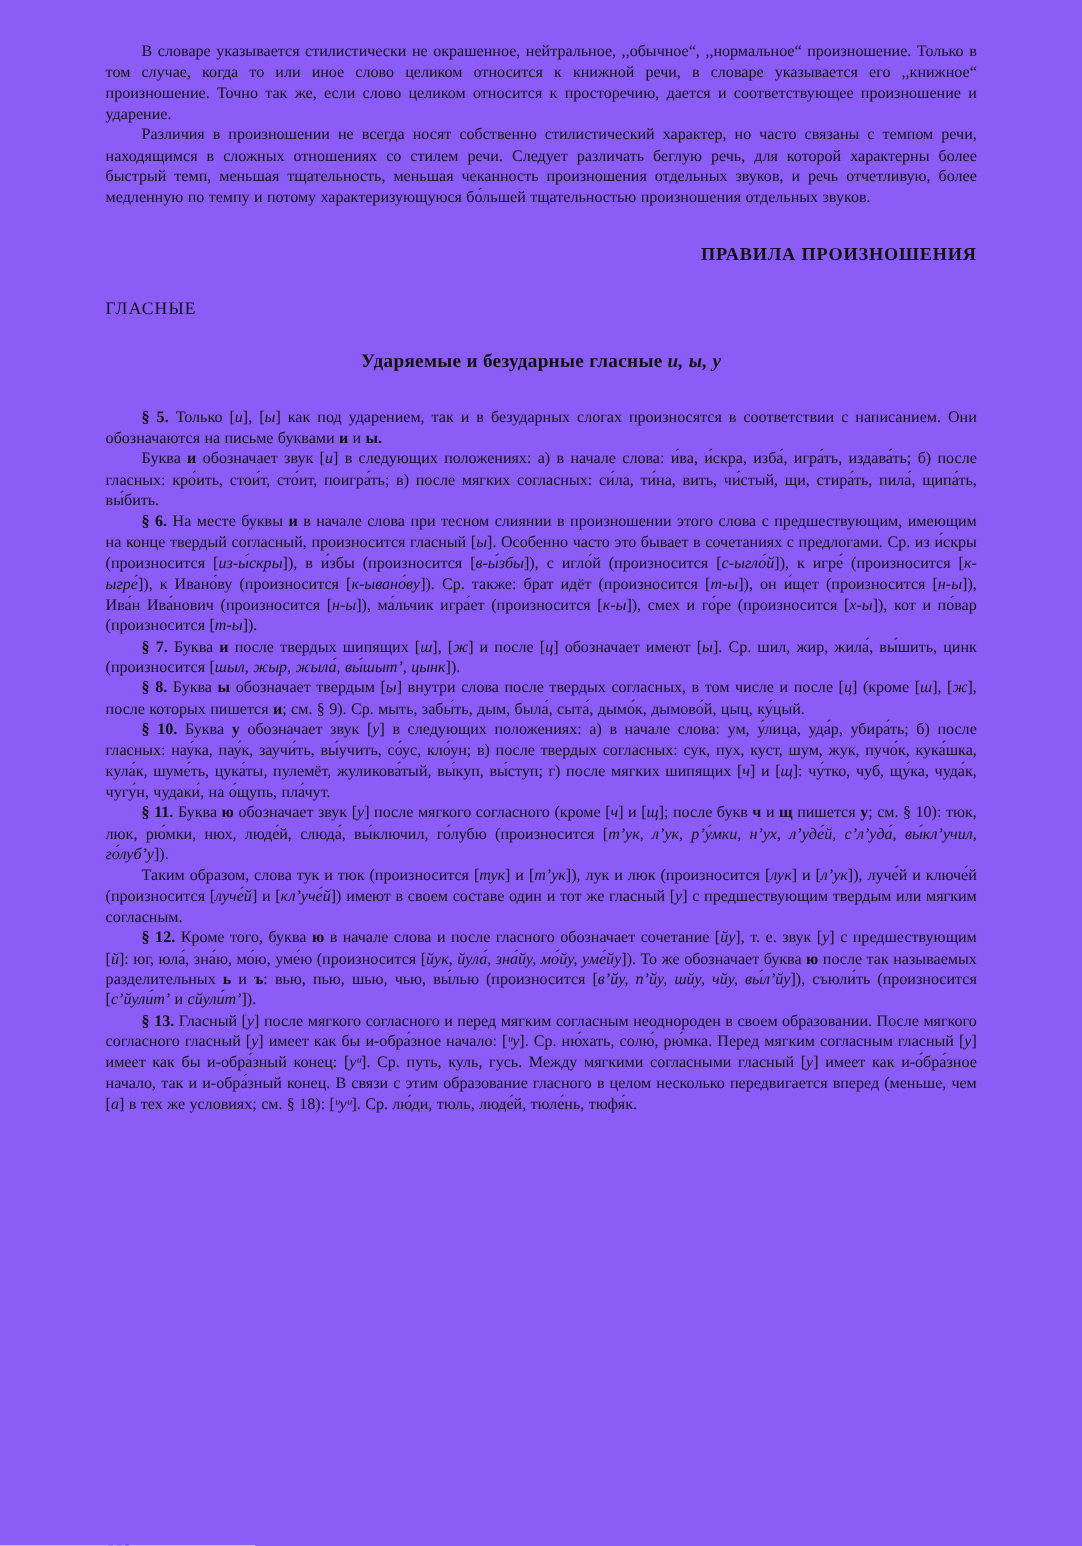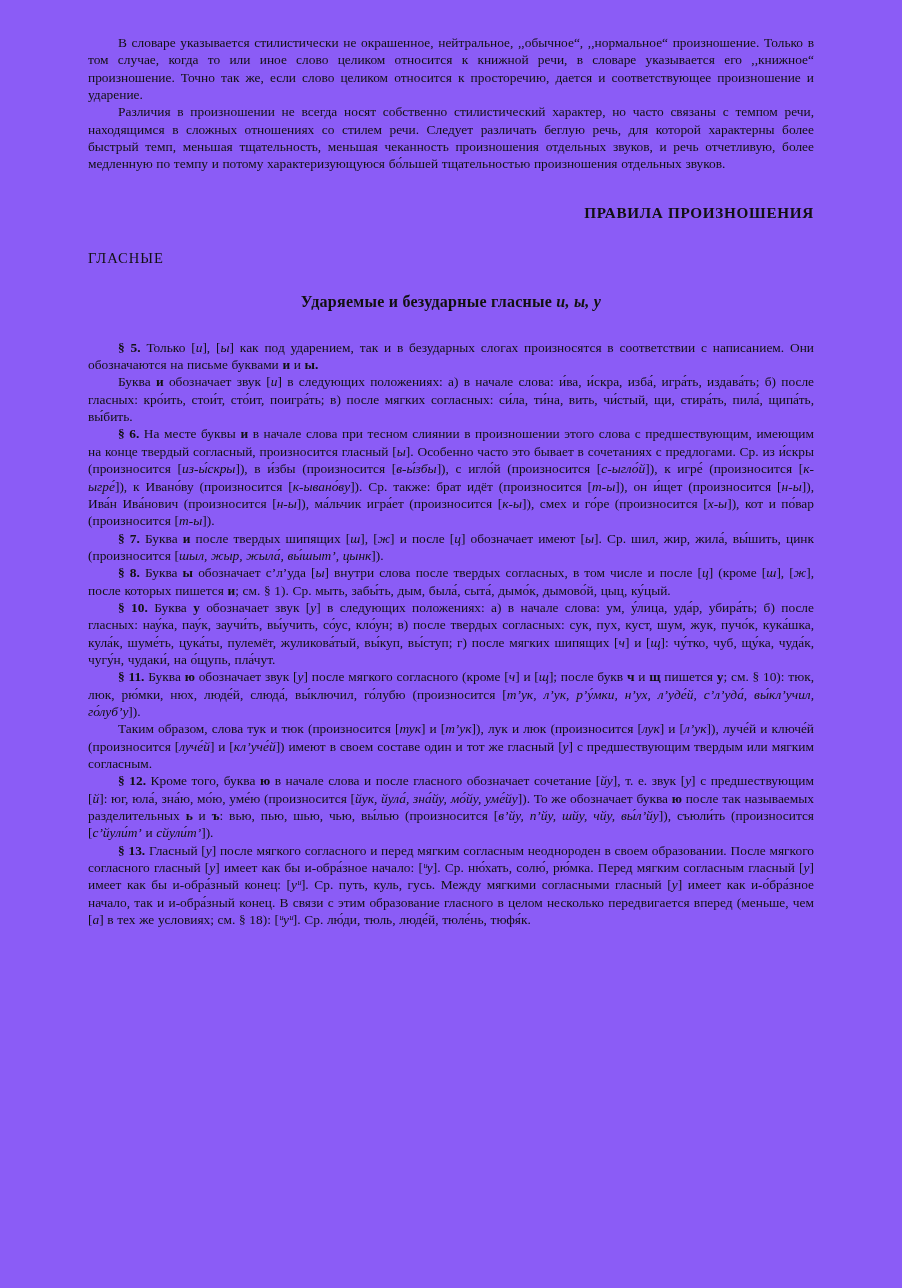--- a/index.html
+++ b/index.html
@@ -101,21 +101,21 @@
       <h1 class="maintitle">ПРАВИЛА ПРОИЗНОШЕНИЯ</h1>
       <h2 class="subtitle">ГЛАСНЫЕ</h2>
       <h3 class="subsubtitle"><span>Ударяемые и безударные гласные</span> <i>и, ы, у</i></h3>
     </div>
 
     <div class="body-block" id="sections-root">
         <p class="para" id="par-5"><b>§ 5.</b><span> Только [</span><i>и</i><span>], [</span><i>ы</i><span>] как под ударением, так и в безударных слогах произносятся в соответствии с написанием. Они обозначаются на письме буквами </span><b>и</b><span> и </span><b>ы.</b></p>
         <p class="para" id="par-5b"><span>Буква </span><b>и</b><span> обозначает звук [</span><i>и</i><span>] в следующих положениях: а) в начале слова: и́ва, и́скра, изба́, игра́ть, издава́ть; б) после гласных: кро́ить, стои́т, сто́ит, поигра́ть; в) после мягких согласных: си́ла, ти́на, вить, чи́стый, щи, стира́ть, пила́, щипа́ть, вы́бить.</span></p>
         <p class="para" id="par-6"><b>§ 6.</b><span> На месте буквы </span><b>и</b><span> в начале слова при тесном слиянии в произношении этого слова с предшествующим, имеющим на конце твердый согласный, произносится гласный [</span><i>ы</i><span>]. Особенно часто это бывает в сочетаниях с предлогами. Ср. из и́скры (произносится [</span><i>из-ы́скры</i><span>]), в и́збы (произносится [</span><i>в-ы́збы</i><span>]), с игло́й (произносится [</span><i>с-ыгло́й</i><span>]), к игре́ (произносится [</span><i>к-ыгре́</i><span>]), к Ивано́ву (произносится [</span><i>к-ывано́ву</i><span>]). Ср. также: брат идёт (произносится [</span><i>т-ы</i><span>]), он и́щет (произносится [</span><i>н-ы</i><span>]), Ива́н Ива́нович (произносится [</span><i>н-ы</i><span>]), ма́льчик игра́ет (произносится [</span><i>к-ы</i><span>]), смех и го́ре (произносится [</span><i>х-ы</i><span>]), кот и по́вар (произносится [</span><i>т-ы</i><span>]).</span></p>
         <p class="para" id="par-7"><b>§ 7.</b><span> Буква </span><b>и</b><span> после твердых шипящих [</span><i>ш</i><span>], [</span><i>ж</i><span>] и после [</span><i>ц</i><span>] обозначает имеют [</span><i>ы</i><span>]. Ср. шил, жир, жила́, вы́шить, цинк (произносится [</span><i>шыл, жыр, жыла́, вы́шытʼ, цынк</i><span>]).</span></p>
-        <p class="para" id="par-8"><b>§ 8.</b><span> Буква </span><b>ы</b><span> обозначает сʼлʼуда [</span><i>ы</i><span>] внутри слова после твердых согласных, в том числе и после [</span><i>ц</i><span>] (кроме [</span><i>ш</i><span>], [</span><i>ж</i><span>], после которых пишется </span><b>и</b><span>; см. § 1). Ср. мыть, забы́ть, дым, была́, сыта́, дымо́к, дымово́й, цыц, ку́цый.</span></p>
+        <p class="para" id="par-8"><b>§ 8.</b><span> Буква </span><b>ы</b><span> обозначает твердым [</span><i>ы</i><span>] внутри слова после твердых согласных, в том числе и после [</span><i>ц</i><span>] (кроме [</span><i>ш</i><span>], [</span><i>ж</i><span>], после которых пишется </span><b>и</b><span>; см. § 9). Ср. мыть, забы́ть, дым, была́, сыта́, дымо́к, дымово́й, цыц, ку́цый.</span></p>
         <p class="para" id="par-10"><b>§ 10.</b><span> Буква </span><b>у</b><span> обозначает звук [</span><i>у</i><span>] в следующих положениях: а) в начале слова: ум, у́лица, уда́р, убира́ть; б) после гласных: нау́ка, пау́к, заучи́ть, вы́учить, со́ус, кло́ун; в) после твердых согласных: сук, пух, куст, шум, жук, пучо́к, кука́шка, кула́к, шуме́ть, цука́ты, пулемёт, жуликова́тый, вы́куп, вы́ступ; г) после мягких шипящих [</span><i>ч</i><span>] и [</span><i>щ</i><span>]: чу́тко, чуб, щу́ка, чуда́к, чугу́н, чудаки́, на о́щупь, пла́чут.</span></p>
         <p class="para" id="par-11"><b>§ 11.</b><span> Буква </span><b>ю</b><span> обозначает звук [</span><i>у</i><span>] после мягкого согласного (кроме [</span><i>ч</i><span>] и [</span><i>щ</i><span>]; после букв </span><b>ч</b><span> и </span><b>щ</b><span> пишется </span><b>у</b><span>; см. § 10): тюк, люк, рю́мки, нюх, люде́й, слюда́, вы́ключил, го́лубю (произносится [</span><i>тʼук, лʼук, рʼу́мки, нʼух, лʼуде́й, сʼлʼуда́, вы́клʼучил, го́лубʼу</i><span>]).</span></p>
         <p class="para" id="par-11b"><span>Таким образом, слова тук и тюк (произносится [</span><i>тук</i><span>] и [</span><i>тʼук</i><span>]), лук и люк (произносится [</span><i>лук</i><span>] и [</span><i>лʼук</i><span>]), луче́й и ключе́й (произносится [</span><i>луче́й</i><span>] и [</span><i>клʼуче́й</i><span>]) имеют в своем составе один и тот же гласный [</span><i>у</i><span>] с предшествующим твердым или мягким согласным.</span></p>
         <p class="para" id="par-12"><b>§ 12.</b><span> Кроме того, буква </span><b>ю</b><span> в начале слова и после гласного обозначает сочетание [</span><i>йу</i><span>], т. е. звук [</span><i>у</i><span>] с предшествующим [</span><i>й</i><span>]: юг, юла́, зна́ю, мо́ю, уме́ю (произносится [</span><i>йук, йула́, зна́йу, мо́йу, уме́йу</i><span>]). То же обозначает буква </span><b>ю</b><span> после так называемых разделительных </span><b>ь</b><span> и </span><b>ъ</b><span>: вью, пью, шью, чью, вы́лью (произносится [</span><i>вʼйу, пʼйу, шйу, чйу, вы́лʼйу</i><span>]), съюли́ть (произносится [</span><i>сʼйули́тʼ</i><span> и </span><i>сйули́тʼ</i><span>]).</span></p>
         <p class="para" id="par-13"><b>§ 13.</b><span> Гласный [</span><i>у</i><span>] после мягкого согласного и перед мягким согласным неоднороден в своем образовании. После мягкого согласного гласный [</span><i>у</i><span>] имеет как бы и-обра́зное начало: [</span><i>ᵘу</i><span>]. Ср. ню́хать, солю́, рю́мка. Перед мягким согласным гласный [</span><i>у</i><span>] имеет как бы и-обра́зный конец: [</span><i>уᵘ</i><span>]. Ср. путь, куль, гусь. Между мягкими согласными гласный [</span><i>у</i><span>] имеет как и-о́бра́зное начало, так и и-обра́зный конец. В связи с этим образование гласного в целом несколько передвигается вперед (меньше, чем [</span><i>а</i><span>] в тех же условиях; см. § 18): [</span><i>ᵘуᵘ</i><span>]. Ср. лю́ди, тюль, люде́й, тюле́нь, тюфя́к.</span></p>
       </div>
 
   </div>
 
   <div class="pagenum">660</div>

